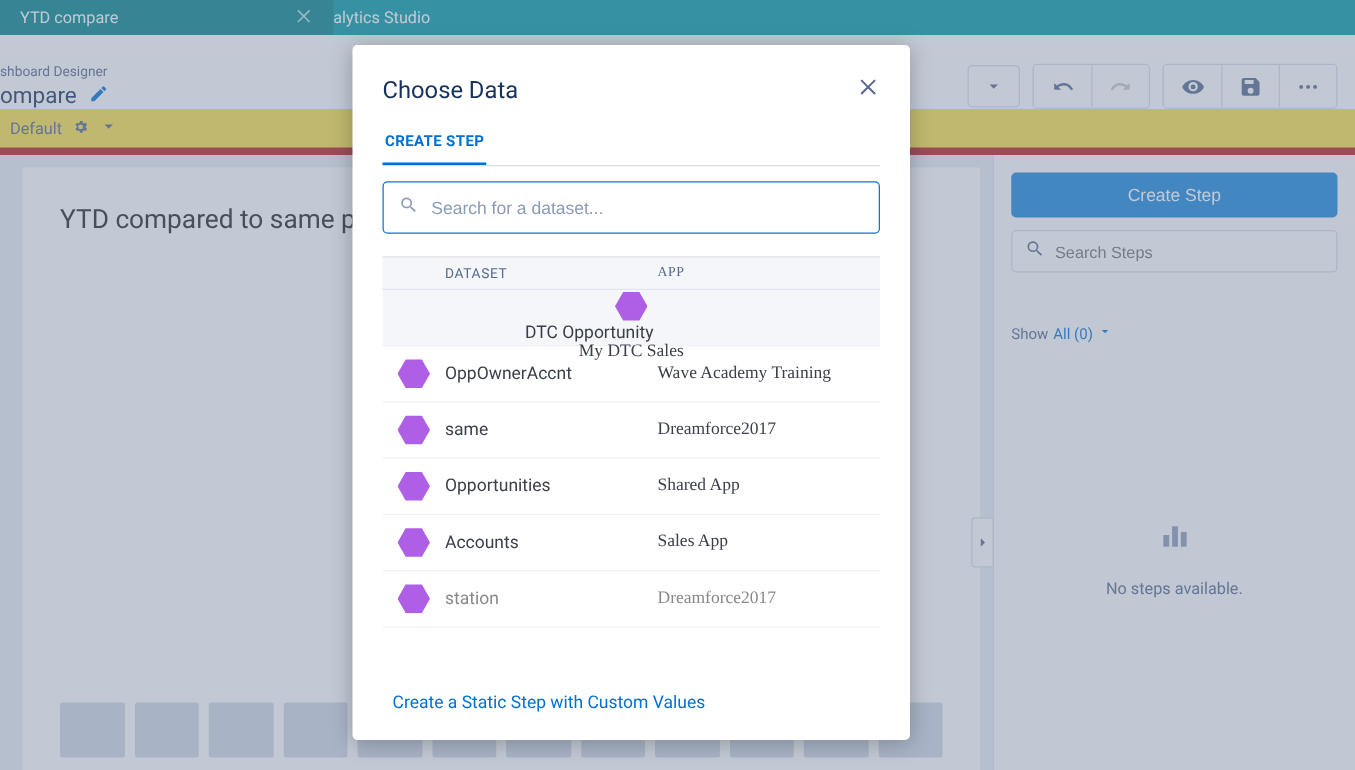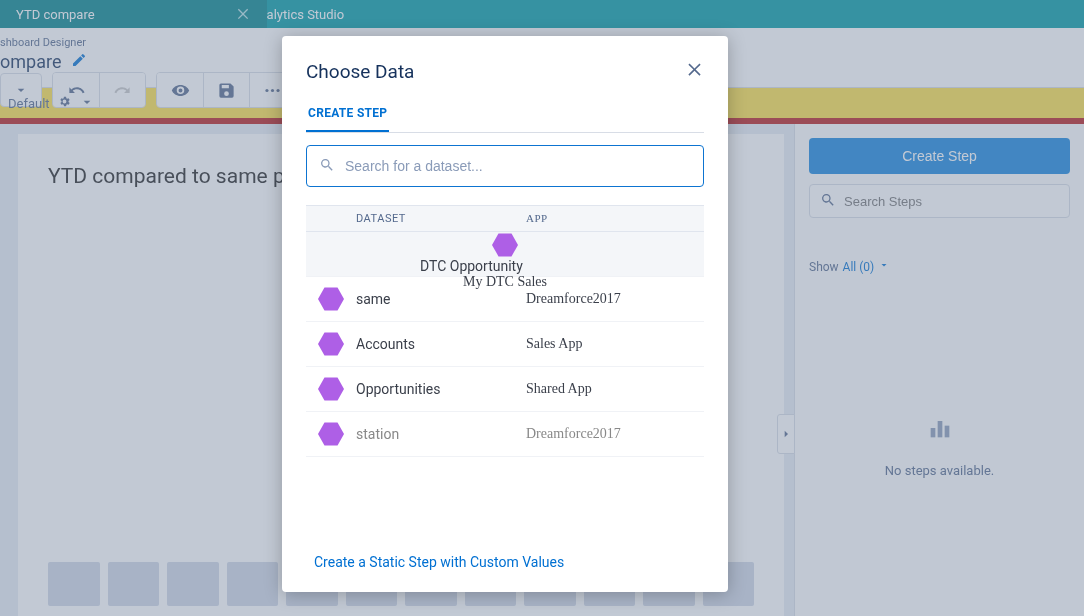--- a/index.html
+++ b/index.html
@@ -30,24 +30,23 @@
       gap: 20px;
     }
     .tab.home { background: #009ba4; padding-left: 0; padding-right: 25px; }
     .tab.active { background: #00838a; }
     .tab .close { font-size: 18px; color: #b3e2e5; cursor: pointer; }
     
     .headerbar {
       background: #fff;
       border-bottom: 1px solid #d8dde6;
       display: flex;
-      align-items: flex-start;
+      align-items: flex-end;
       height: 60px;
       padding-left: 0;
-      flex-direction: column;
     }
     .header-left { flex: 1; padding-top: 8px; }
     .breadcrumb {
       font-size: 11px;
       color: #54698d;
       padding-left: 0;
     }
     .title-row {
       display: flex;
       align-items: center;
@@ -513,36 +512,43 @@
           <div class="col-icon">
             <div class="hex"></div>
           </div>
           <div class="col-ds">DTC Opportunity</div>
           <div class="col-app">My DTC Sales</div>
         </div>
         <div class="row">
           <div class="col-icon">
             <div class="hex"></div>
           </div>
+          <div class="col-ds">OppOwnerAccnt</div>
+          <div class="col-app">Wave Academy Training</div>
+        </div>
+        <div class="row">
+          <div class="col-icon">
+            <div class="hex"></div>
+          </div>
           <div class="col-ds">same</div>
           <div class="col-app">Dreamforce2017</div>
         </div>
         <div class="row">
           <div class="col-icon">
             <div class="hex"></div>
           </div>
-          <div class="col-ds">Accounts</div>
-          <div class="col-app">Sales App</div>
+          <div class="col-ds">Opportunities</div>
+          <div class="col-app">Shared App</div>
         </div>
         <div class="row">
           <div class="col-icon">
             <div class="hex"></div>
           </div>
-          <div class="col-ds">Opportunities</div>
-          <div class="col-app">Shared App</div>
+          <div class="col-ds">Accounts</div>
+          <div class="col-app">Sales App</div>
         </div>
         <div class="row cut">
           <div class="col-icon">
             <div class="hex"></div>
           </div>
           <div class="col-ds">station</div>
           <div class="col-app">Dreamforce2017</div>
         </div>
       </div>
   </div>

